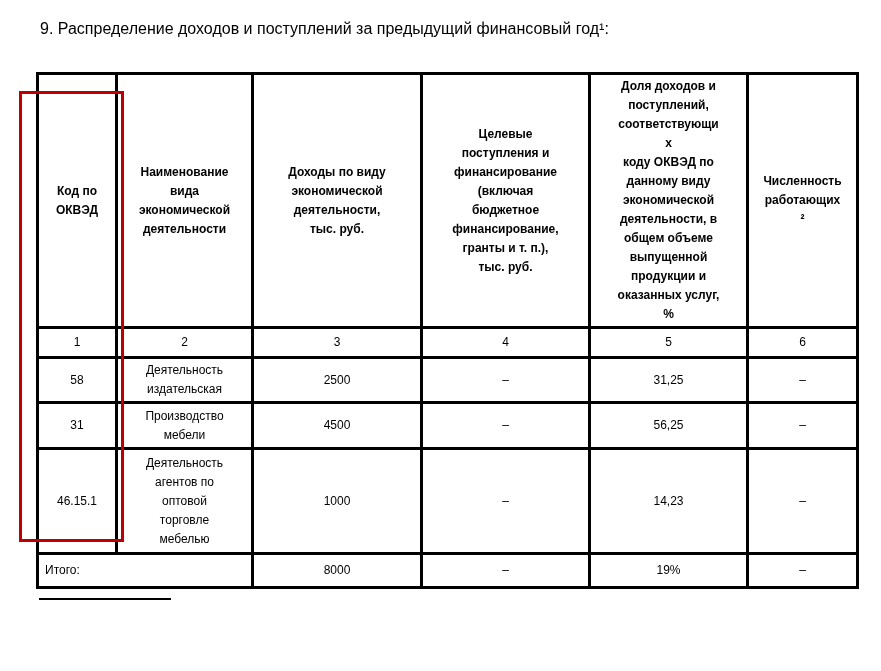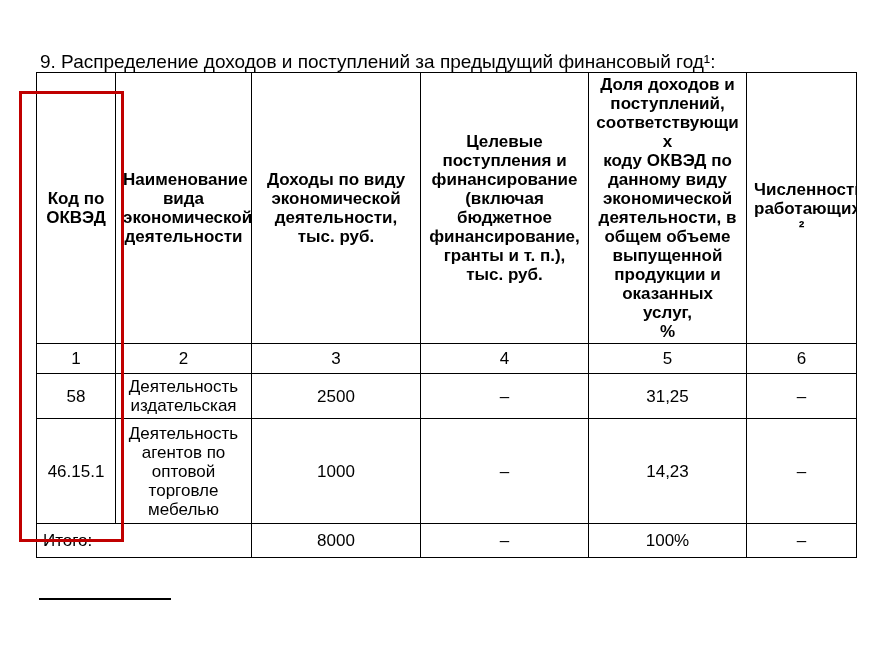--- a/index.html
+++ b/index.html
@@ -12,39 +12,38 @@
     width: 881px;
     height: 671px;
     font-family: "Liberation Sans", sans-serif;
     color: #000;
     overflow: hidden;
   }
   .doc-title {
     position: absolute;
     left: 40px;
     top: 20px;
-    font-size: 19px;
+    font-size: 16px;
     line-height: 18px;
     white-space: pre;
-    margin-top: 33px;
   }
   table.doc-table {
     position: absolute;
     left: 36px;
     top: 72px;
     width: 820px;
     border-collapse: collapse;
     table-layout: fixed;
   }
   .doc-table th, .doc-table td {
-    border: 1px solid #000000;
+    border: 3px solid #000000;
     text-align: center;
     vertical-align: middle;
     padding: 2px 7px;
-    font-size: 17px;
+    font-size: 12px;
     line-height: 19px;
     white-space: pre-line;
     overflow: hidden;
   }
   .doc-table th {
     font-weight: bold;
   }
   .doc-table td {
     font-weight: normal;
   }
@@ -148,37 +147,46 @@
     </tr>
     <tr class="h-r1">
       <td>58</td>
       <td>Деятельность
 издательская</td>
       <td>2500</td>
       <td>–</td>
       <td>31,25</td>
       <td>–</td>
     </tr>
+    <tr class="h-r2">
+      <td>31</td>
+      <td>Производство
+мебели</td>
+      <td>4500</td>
+      <td>–</td>
+      <td>56,25</td>
+      <td>–</td>
+    </tr>
     <tr class="h-r3">
       <td>46.15.1</td>
       <td>Деятельность
 агентов по
 оптовой
 торговле
 мебелью</td>
       <td>1000</td>
       <td>–</td>
       <td>14,23</td>
       <td>–</td>
     </tr>
     <tr class="h-totals">
       <td class="totals-label" colspan="2">Итого:</td>
       <td>8000</td>
       <td>–</td>
-      <td>100%</td>
+      <td>19%</td>
       <td>–</td>
     </tr>
   </tbody>
 </table>
 
 <div class="red-annotation" style="border-color: rgb(192, 0, 0);"></div>
 
 <div class="footnotes">
   <div class="footnote-sep"></div>
 </div>

